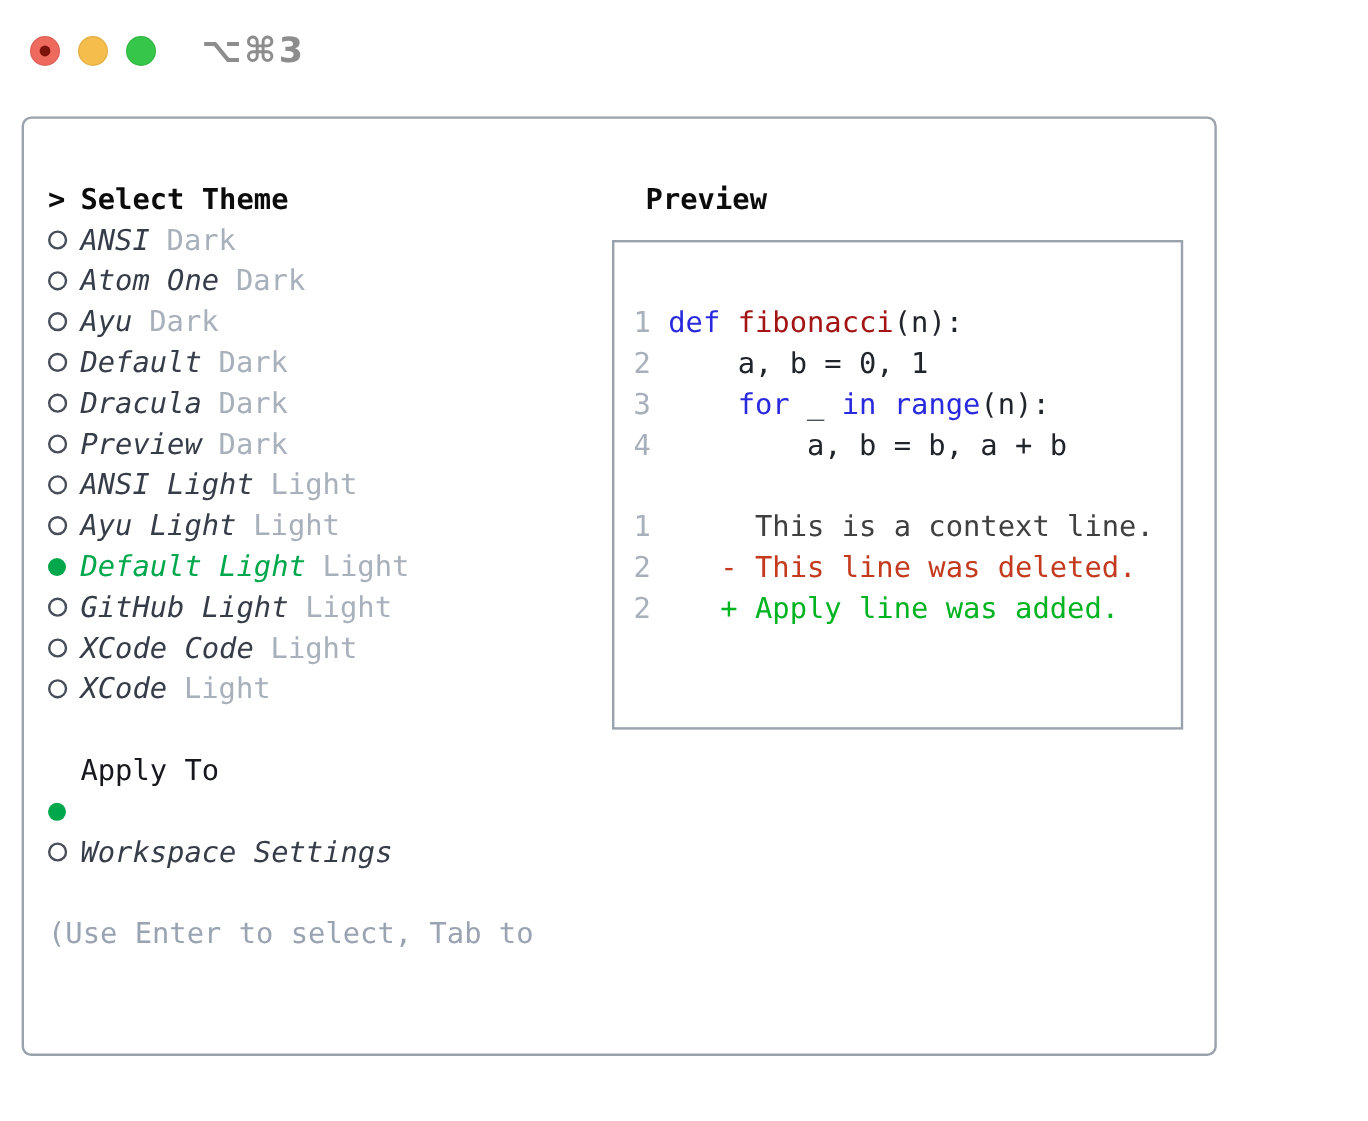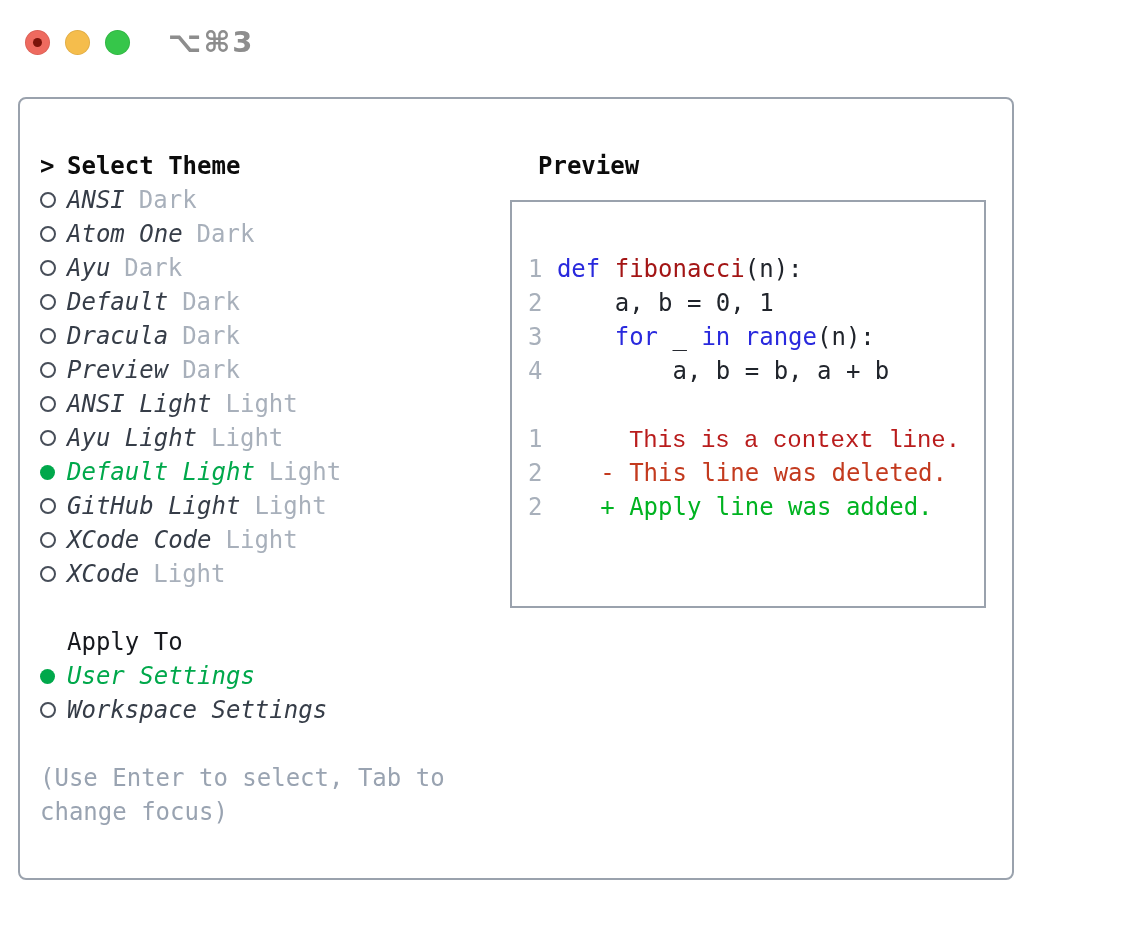--- a/index.html
+++ b/index.html
@@ -76,37 +76,36 @@
       </div>
 
     <div class="row"></div>
 
     <div class="row">
       <span class="sym"></span>
       <span class="apply-label">Apply To</span>
     </div>
 
     <div>
-        <div class="row"><span class="sym"><i class="ring filled"></i></span><span class="nm sel">User Settings</span></div>
+        <div class="row"><span class="sym"><i class="ring filled"></i></span></div>
         <div class="row"><span class="sym"><i class="ring"></i></span><span class="nm">Workspace Settings</span></div>
       </div>
 
     <div class="row"></div>
 
     <div class="hint-line">(Use Enter to select, Tab to</div>
-    <div class="hint-line">change focus)</div>
   </div>
 
   <div class="preview-label">Preview</div>
   <div class="pbox">
     <div class="code">
         <div class="cl"><span class="ln">1</span><span class="tok" style="color: rgb(41, 41, 221);">def</span><span class="tok" style="color: rgb(32, 36, 43);"> </span><span class="tok" style="color: rgb(163, 21, 21);">fibonacci</span><span class="tok" style="color: rgb(32, 36, 43);">(n):</span></div>
         <div class="cl"><span class="ln">2</span><span class="tok" style="color: rgb(32, 36, 43);">    a, b = 0, 1</span></div>
         <div class="cl"><span class="ln">3</span><span class="tok" style="color: rgb(32, 36, 43);">    </span><span class="tok" style="color: rgb(41, 41, 221);">for</span><span class="tok" style="color: rgb(32, 36, 43);"> _ </span><span class="tok" style="color: rgb(41, 41, 221);">in</span><span class="tok" style="color: rgb(32, 36, 43);"> </span><span class="tok" style="color: rgb(41, 41, 221);">range</span><span class="tok" style="color: rgb(32, 36, 43);">(n):</span></div>
         <div class="cl"><span class="ln">4</span><span class="tok" style="color: rgb(32, 36, 43);">        a, b = b, a + b</span></div>
         <div class="cl"><span class="ln"></span></div>
-        <div class="cl"><span class="ln">1</span><span class="tok" style="color: #b91c1c; font-family: Liberation Mono, monospace;">     This is a context line.</span></div>
+        <div class="cl"><span class="ln">1</span><span class="tok" style="color: #404040;">     This is a context line.</span></div>
         <div class="cl"><span class="ln">2</span><span class="tok" style="color: rgb(195, 58, 30);">   - This line was deleted.</span></div>
         <div class="cl"><span class="ln">2</span><span class="tok" style="color: rgb(0, 179, 33);">   + Apply line was added.</span></div>
       </div>
   </div>
 
 </div>
 
 </body></html>

